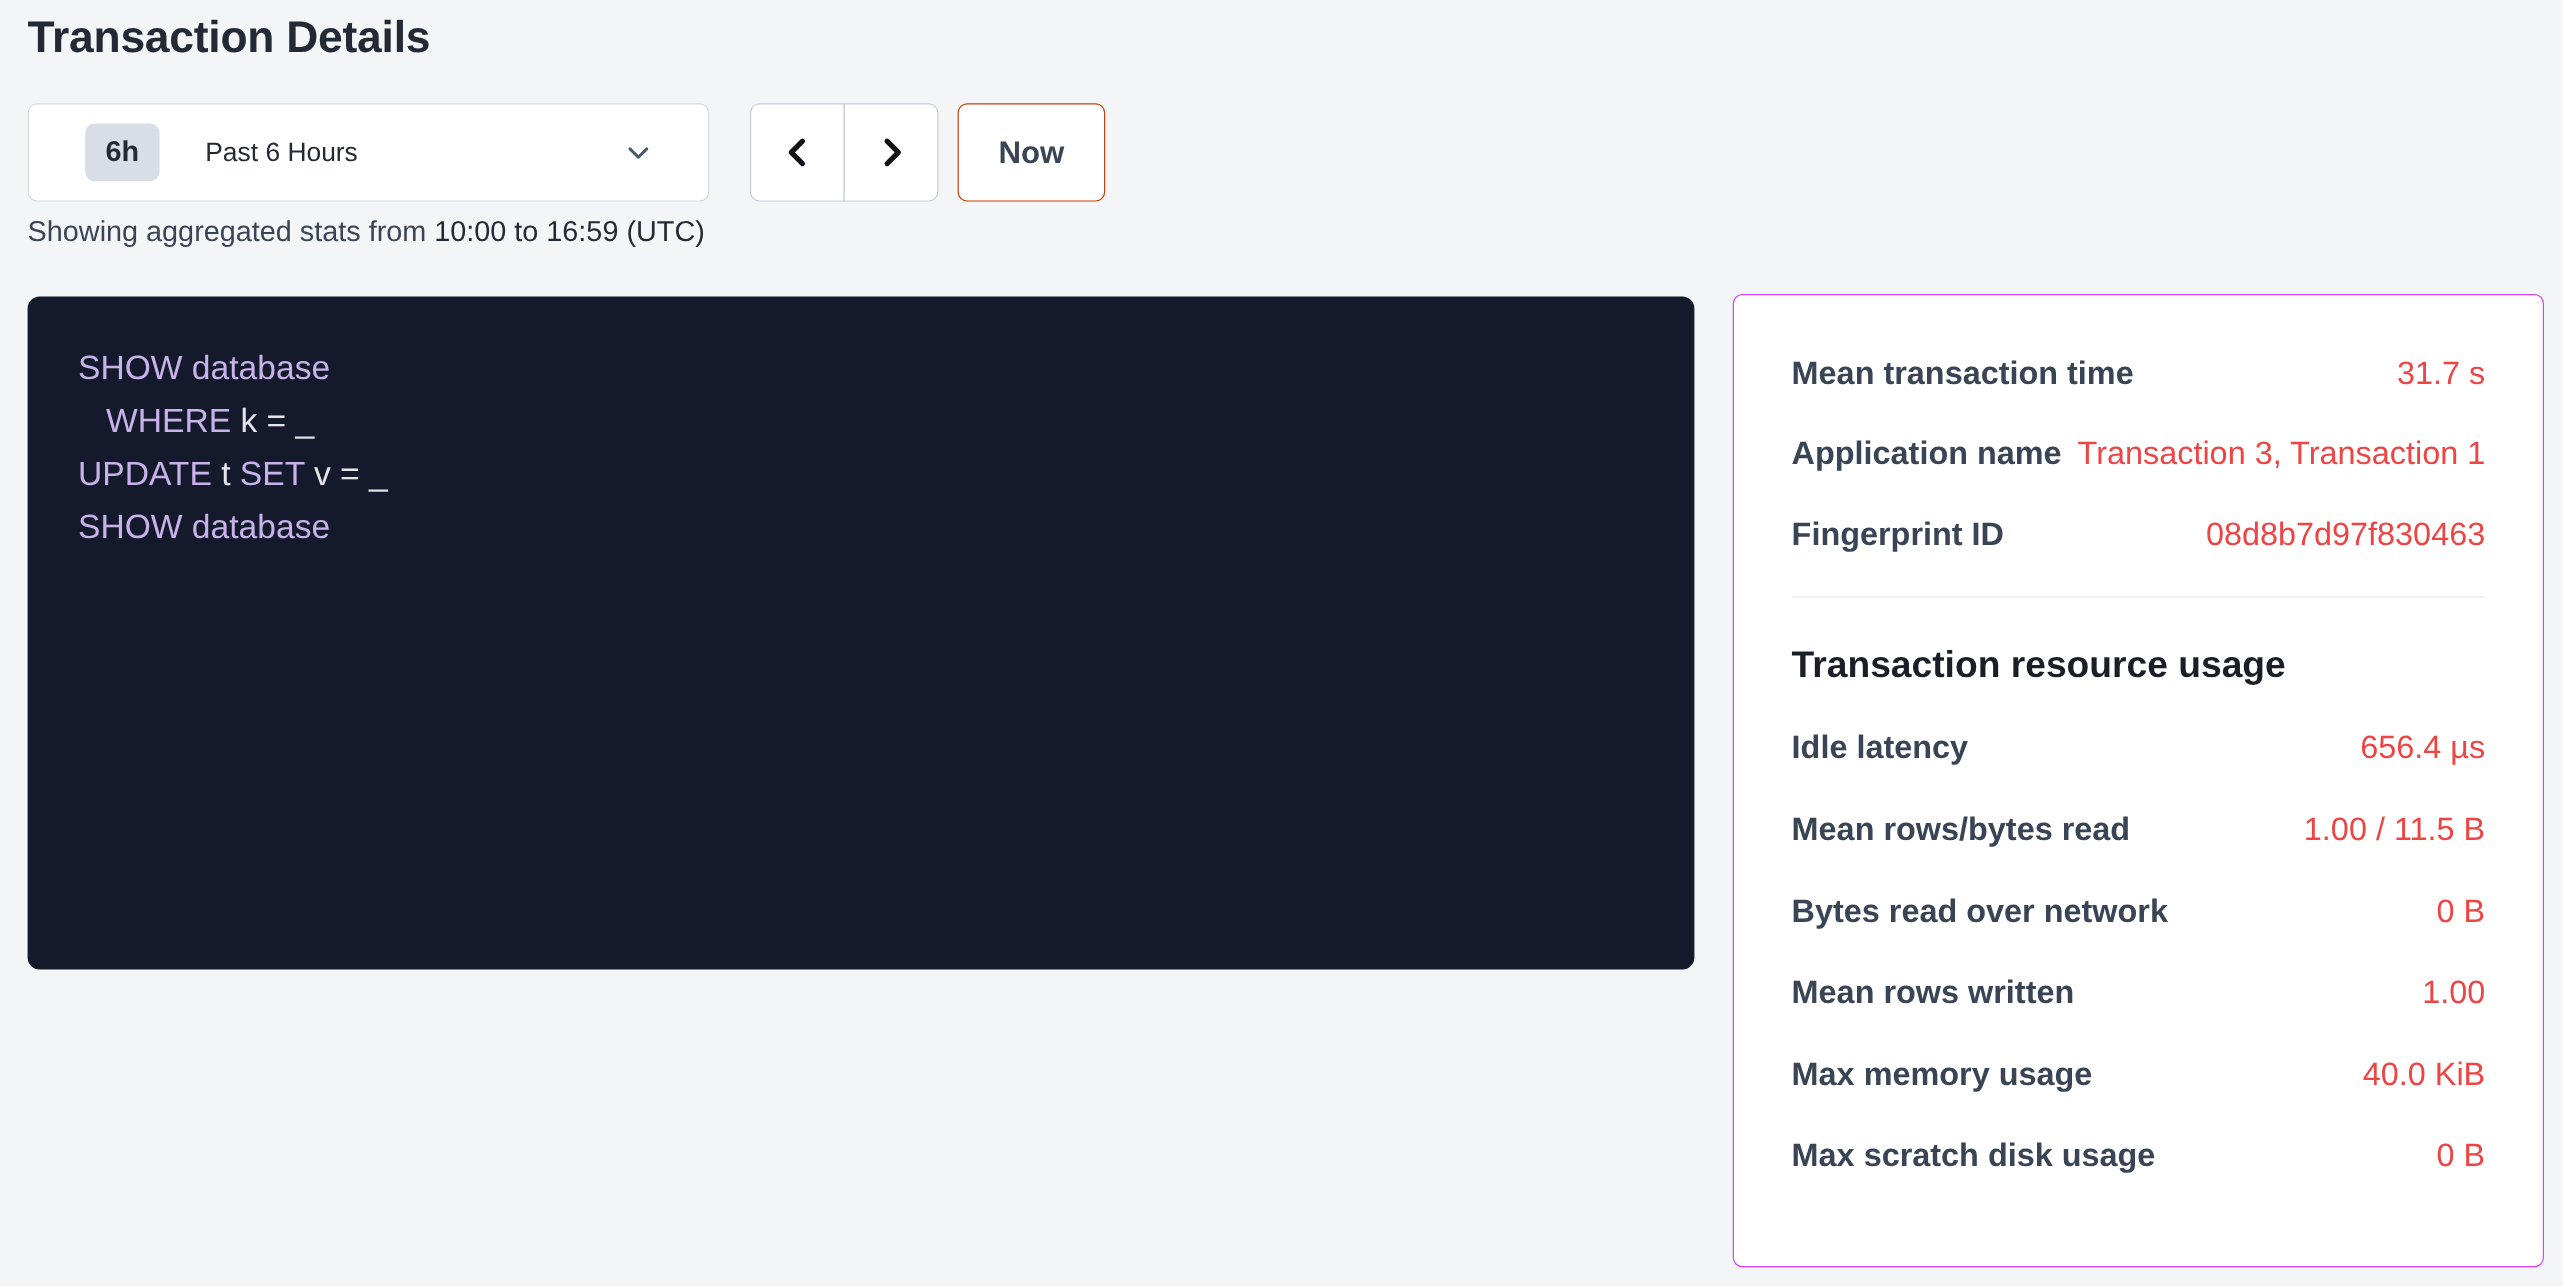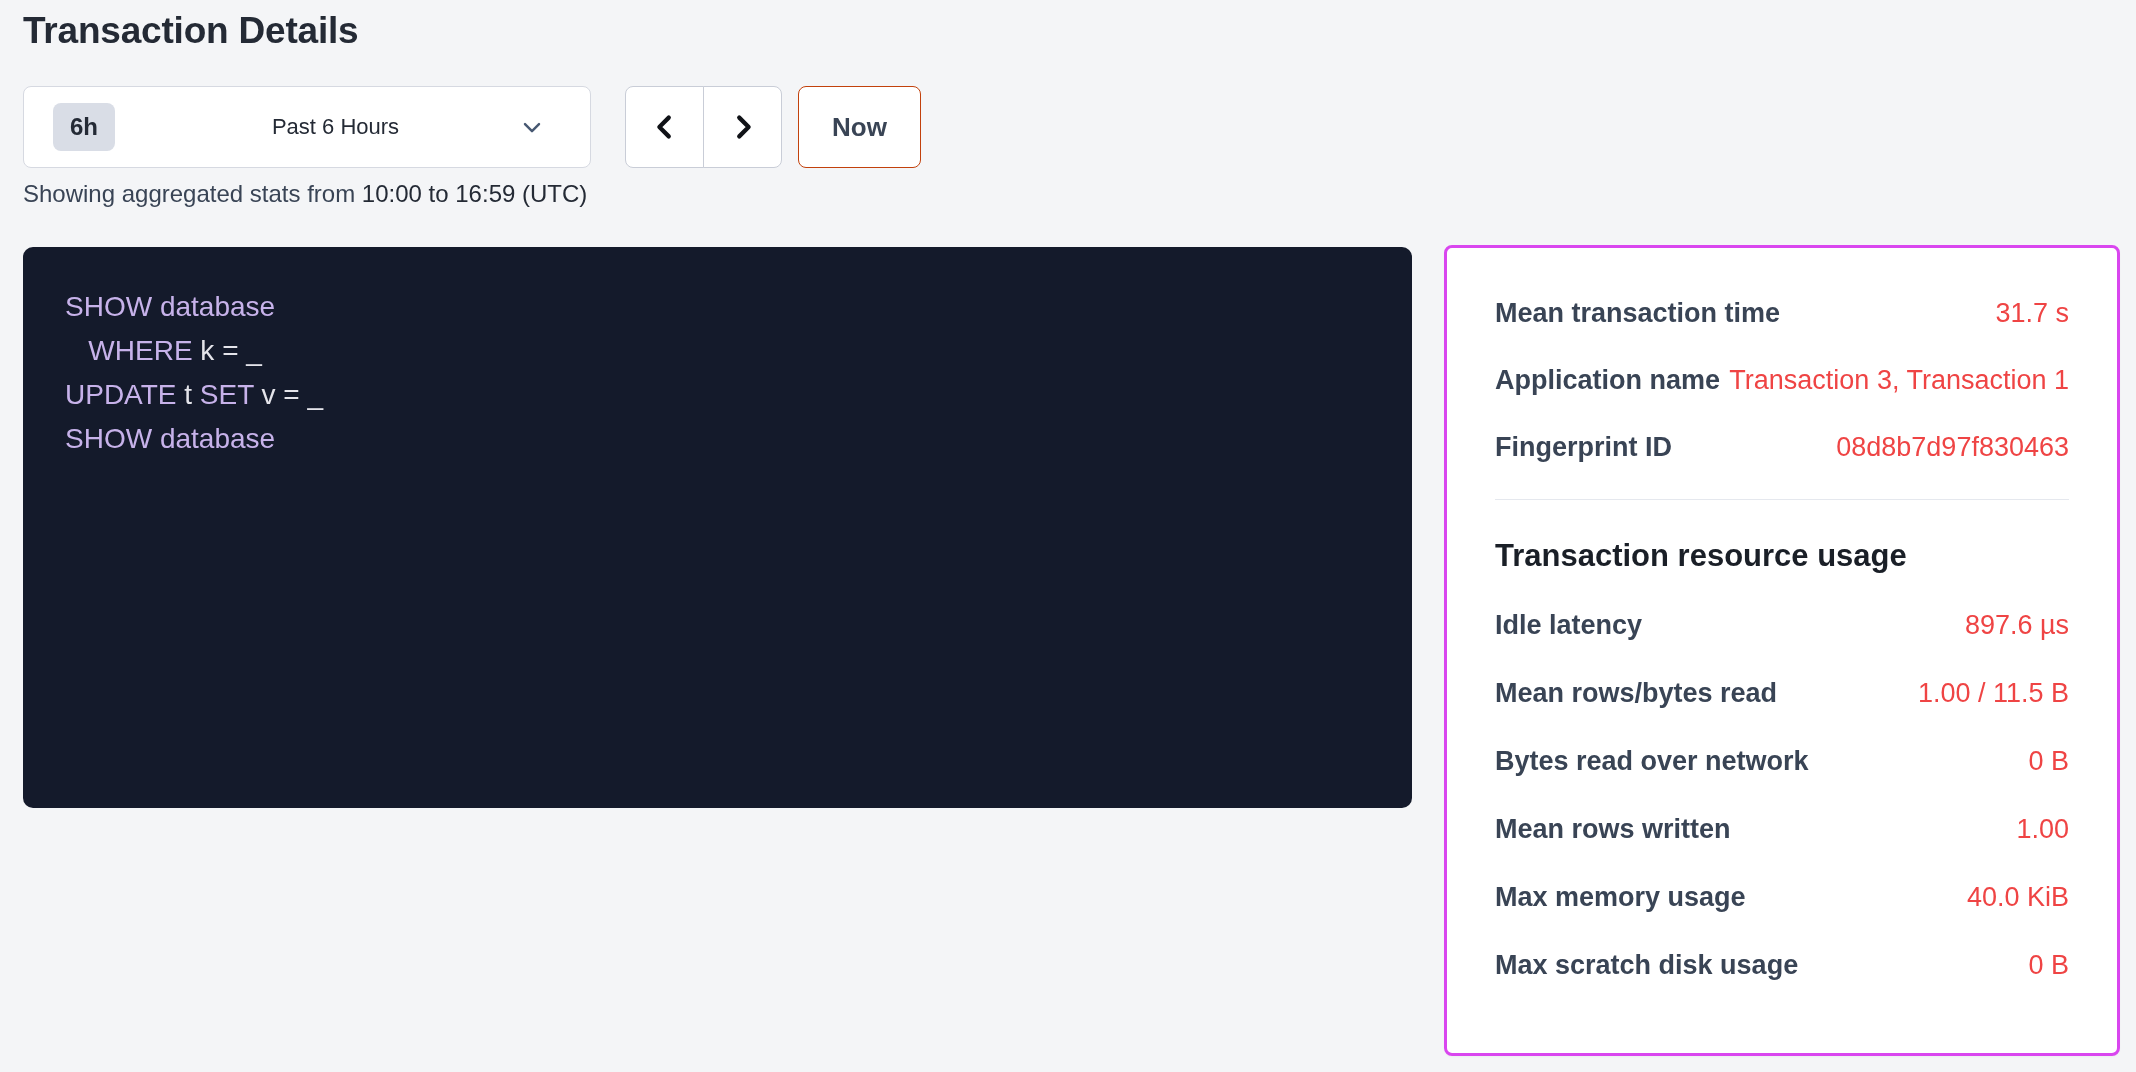--- a/index.html
+++ b/index.html
@@ -34,23 +34,22 @@
     height: 82px;
   }
   .range-dropdown {
     box-sizing: border-box;
     width: 568px;
     background: #ffffff;
     border: 1px solid #d6d9e1;
     border-radius: 8px;
     display: flex;
     align-items: center;
-    padding: 0 44px 0 29px;
+    padding: 0 44px 0 47px;
     cursor: pointer;
-    text-align: center;
   }
   .range-badge {
     background: #d9dde6;
     border-radius: 8px;
     padding: 10px 17px;
     font-size: 24px;
     font-weight: 700;
     color: #242a35;
     margin-right: 38px;
     line-height: 1.2;
@@ -125,21 +124,21 @@
   .kw { color: #c7b2ea; }
   .id { color: #e4e4ea; }
   .stats-card {
     position: absolute;
     left: 1444px;
     top: 245px;
     box-sizing: border-box;
     width: 676px;
     height: 811px;
     background: #ffffff;
-    border: 3px solid #d946ef;
+    border: 1px solid #d946ef;
     border-radius: 8px;
     padding: 50px 48px 0 48px;
     box-shadow: 0 1px 2px rgba(20,26,43,0.03);
   }
   .stat-row {
     display: flex;
     justify-content: space-between;
     align-items: baseline;
     height: 40px;
     margin-bottom: 27px;
@@ -230,21 +229,21 @@
       </div>
     </div>
 
     <hr class="card-divider">
 
     <h2 class="resource-heading">Transaction resource usage</h2>
 
     <div class="group2">
       <div class="stat-row">
         <span class="stat-label">Idle latency</span>
-        <span class="stat-value">897.6 µs</span>
+        <span class="stat-value">656.4 µs</span>
       </div>
       <div class="stat-row">
         <span class="stat-label">Mean rows/bytes read</span>
         <span class="stat-value">1.00 / 11.5 B</span>
       </div>
       <div class="stat-row">
         <span class="stat-label">Bytes read over network</span>
         <span class="stat-value">0 B</span>
       </div>
       <div class="stat-row">

